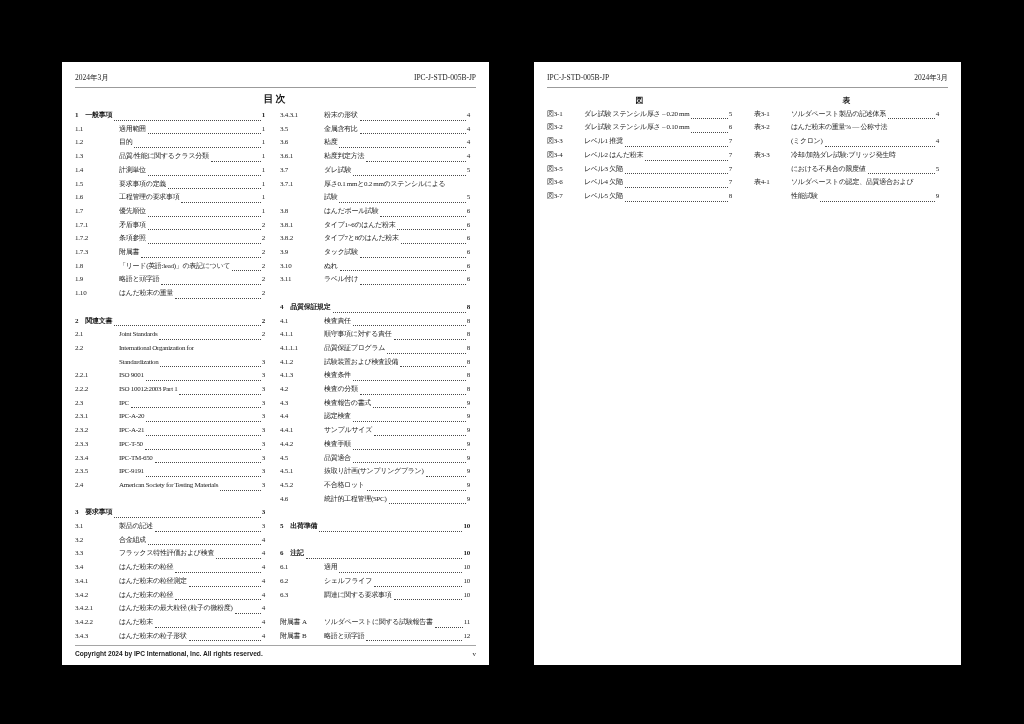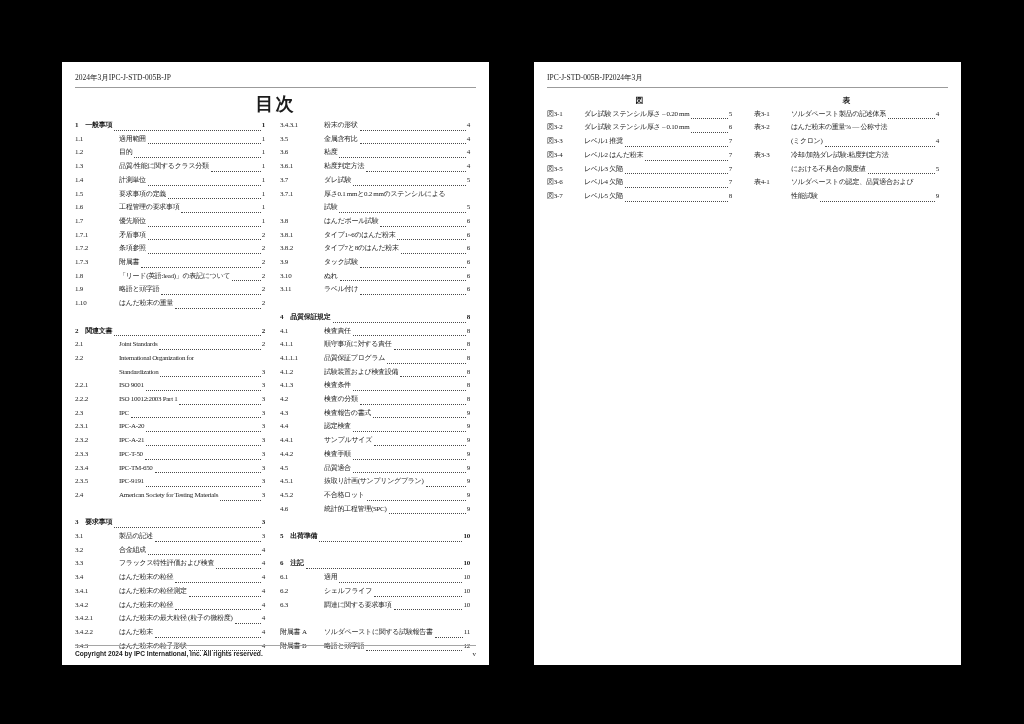--- a/index.html
+++ b/index.html
@@ -7,25 +7,25 @@
   .stage { position:relative; width:1024px; height:724px; background:#000; }
 
   .page {
     position:absolute; top:62px; width:427px; height:603px;
     background:#ffffff; color:#1c1c1c; box-sizing:border-box;
     padding:8px 13px; font-family:"Liberation Serif","DejaVu Serif",serif;
   }
   .page.left  { left:62px; }
   .page.right { left:534px; }
 
-  .hdr { display:flex; justify-content:flex-start; font-size:7.5px; padding-top:3px; letter-spacing:0; }
+  .hdr { display:flex; justify-content:space-between; font-size:7.5px; padding-top:3px; letter-spacing:0; }
   .hdr-rule { border-top:1px solid #9b9b9b; margin-top:4px; }
 
   .doc-title {
-    margin:4px 0 3px; text-align:center; font-size:18px; font-weight:bold;
+    margin:4px 0 3px; text-align:center; font-size:10px; font-weight:bold;
     font-family:"Liberation Sans","DejaVu Sans",sans-serif; letter-spacing:2px;
   }
 
   .cols { display:flex; margin-top:2px; }
   .page.left  .col { flex:0 0 190px; }
   .page.left  .col + .col { margin-left:15px; }
   .page.right .cols { margin-top:6px; }
   .page.right .col { flex:0 0 185px; }
   .page.right .col + .col { margin-left:22px; }
 
@@ -887,21 +887,21 @@
                   <span class="t">(ミクロン)</span>
                   <span class="leader"></span>
                   <span class="pg">4</span>
                 </div>
               </span>
             </div>
             <div class="r">
               <span class="num">表3-3</span>
               <span class="body">
                 <div class="l">
-                  <span class="t">冷却/加熱ダレ試験:粘度判定方法</span>
+                  <span class="t">冷却/加熱ダレ試験:ブリッジ発生時</span>
                 </div>
                 <div class="l">
                   <span class="t">における不具合の限度値</span>
                   <span class="leader"></span>
                   <span class="pg">5</span>
                 </div>
               </span>
             </div>
             <div class="r">
               <span class="num">表4-1</span>

